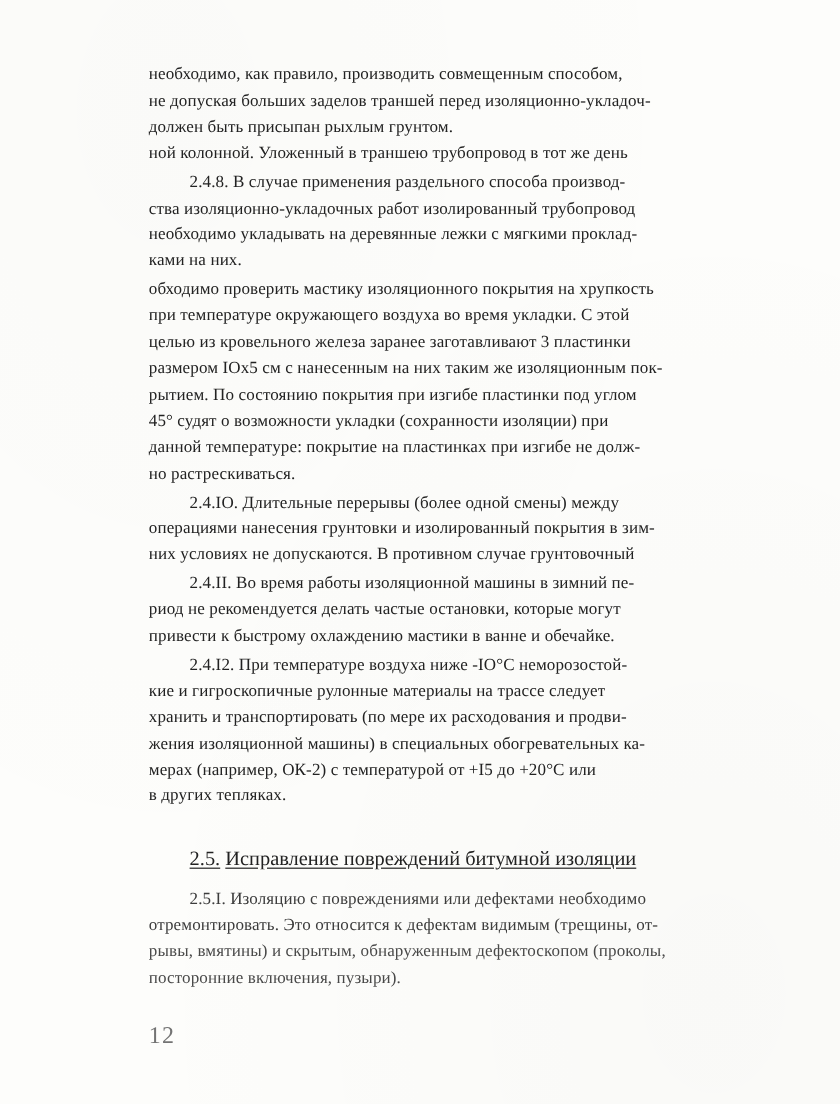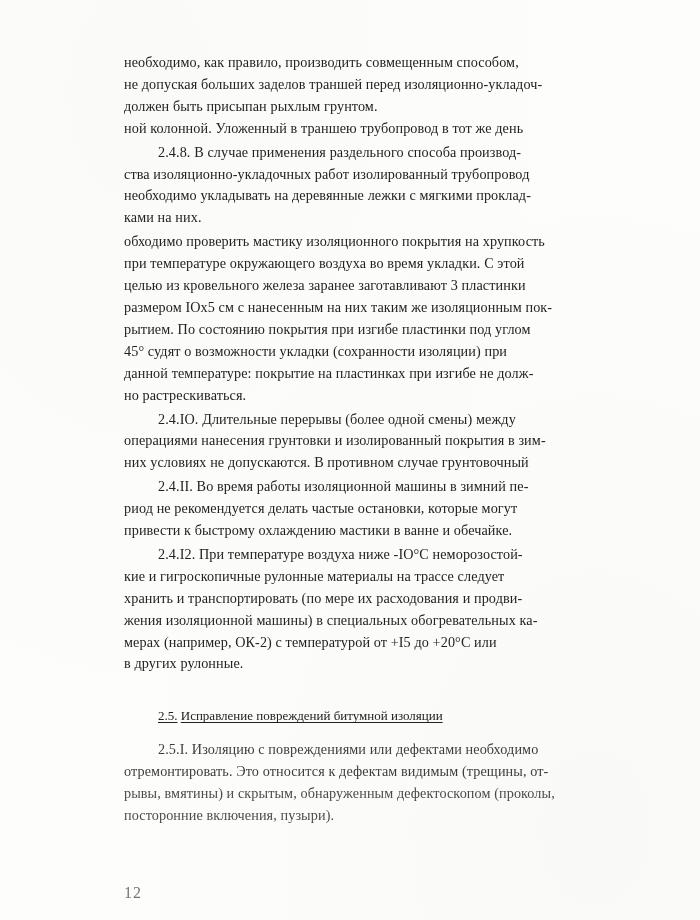--- a/index.html
+++ b/index.html
@@ -45,21 +45,21 @@
     color: #222;
   }
   p.para.indent {
     text-indent: 34px;
   }
   .gap-sm { height: 2px; }
   .gap-md { height: 12px; }
   .gap-lg { height: 30px; }
 
   .section-head {
-    font-size: 13px;
+    font-size: 17px;
     line-height: 21.4px;
     text-indent: 34px;
     margin: 0;
     color: #222;
   }
   .section-head .title {
     text-decoration: underline;
     text-underline-offset: 2px;
   }
   .faded {
@@ -67,25 +67,24 @@
     opacity: 0.88;
   }
   .faded2 {
     color: #565656;
     opacity: 0.82;
   }
   .page-number {
     position: absolute;
     left: 124px;
     top: 852px;
-    font-size: 16px;
+    font-size: 20px;
     color: #3a3a3a;
     opacity: 0.7;
     letter-spacing: 1px;
-    margin-top: 32px;
   }
 </style>
 </head>
 <body>
 
 <div class="page">
   <div class="scan-noise"></div>
 
   <div class="content">
 
@@ -124,21 +123,21 @@
     <p class="para">риод не рекомендуется делать частые остановки, которые  могут</p>
     <p class="para">привести к быстрому охлаждению мастики в ванне и обечайке.</p>
 
     <div class="gap-sm"></div>
 
     <p class="para indent">2.4.I2. При температуре воздуха ниже -IO°С неморозостой-</p>
     <p class="para">кие и гигроскопичные рулонные материалы на трассе     следует</p>
     <p class="para">хранить и транспортировать (по мере их расходования и продви-</p>
     <p class="para">жения изоляционной машины) в специальных обогревательных ка-</p>
     <p class="para">мерах (например, ОК-2) с температурой от +I5 до +20°С или</p>
-    <p class="para">в других рулонные.</p>
+    <p class="para">в других тепляках.</p>
 
     <div class="gap-lg"></div>
 
     <p class="section-head">
       <span class="title">2.5.</span>
       <span class="title">Исправление повреждений битумной изоляции</span>
     </p>
 
     <div class="gap-md"></div>
 

